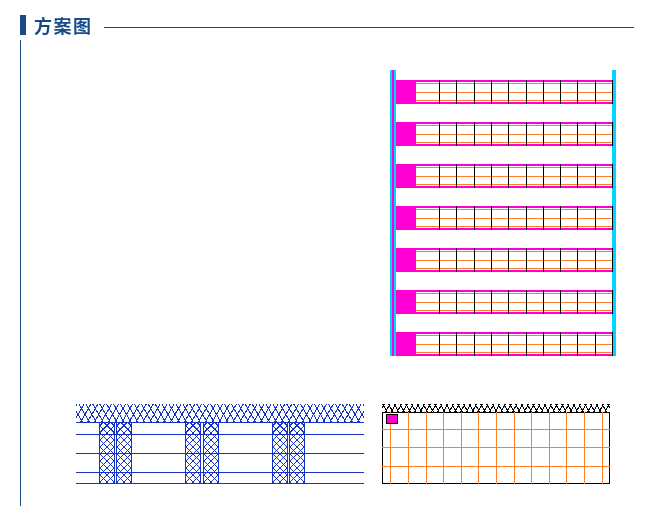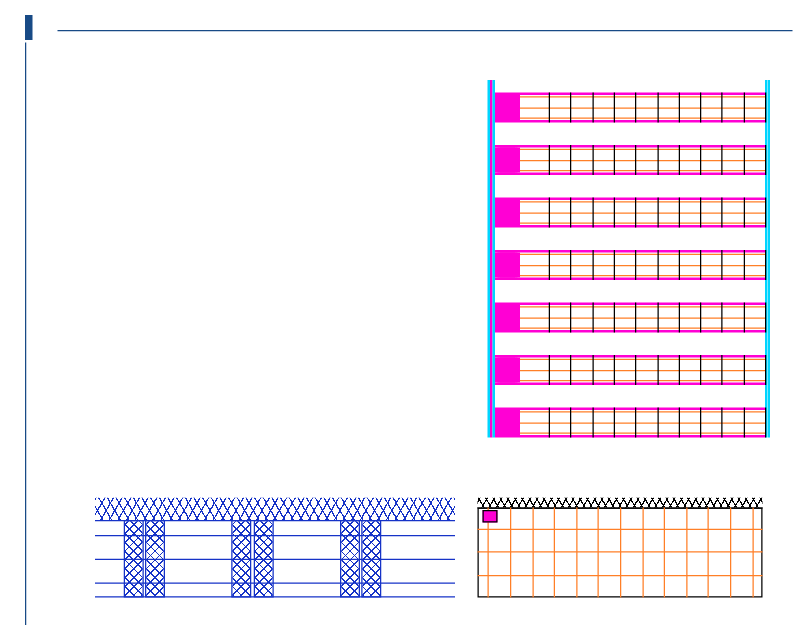--- a/index.html
+++ b/index.html
@@ -65,20 +65,21 @@
              repeating-linear-gradient(-60deg,transparent 0 4px,var(--blk) 4px 5px);
   border-bottom:1px solid var(--blk)}
 .sec2 .box{position:absolute;left:10px;top:10px;width:10px;height:8px;background:var(--mag);
   border:1px solid var(--blk)}
 </style>
 </head>
 <body>
 
 <div class="header">
   <div class="tick"></div>
+  <div class="title">方案图</div>
   <div class="divider"></div>
 </div>
 
 <div class="frame">
   <div class="vbar"></div>
 
   <div id="plan" class="dwg plan">
       <div class="border-l"></div>
       <div class="border-r"></div>
       <div class="rack" style="top: 16px;">

